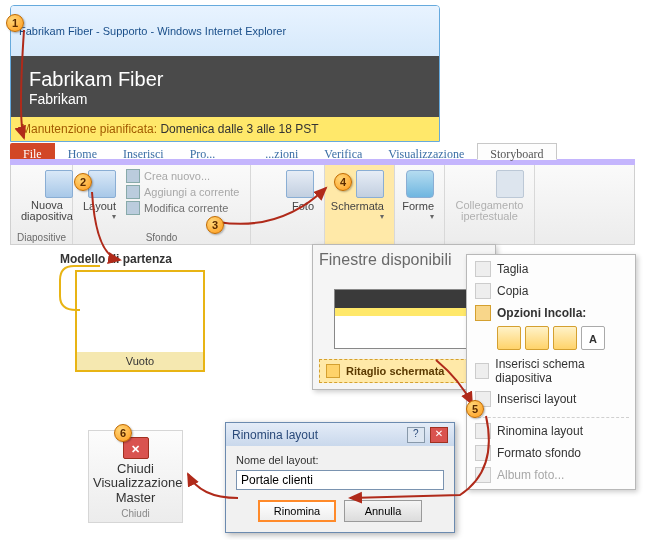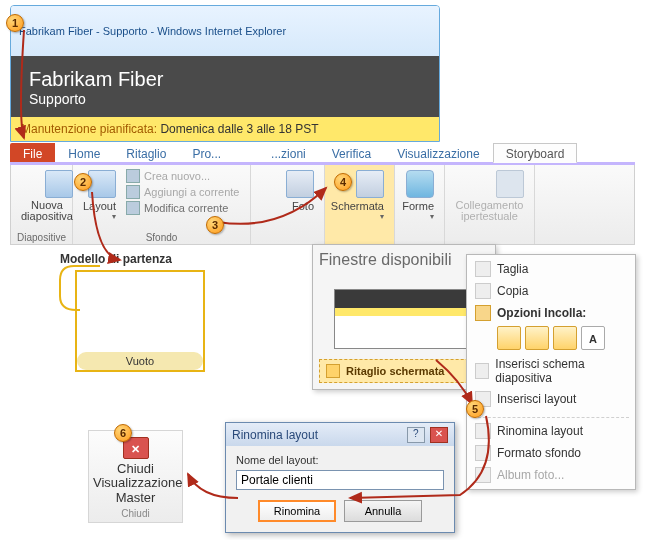--- a/index.html
+++ b/index.html
@@ -40,21 +40,21 @@
     font-size: 12px;
   }
   .maint-bar .lbl { color: #a25a00; }
   .maint-bar .val { color: #333; }
 
   .ribbon {
     position: absolute;
     top: 143px; left: 10px;
     width: 625px;
   }
-  .tabs { display: flex; border-bottom: 3px solid #c4b5fd; height: 22px; }
+  .tabs { display: flex; border-bottom: 6px solid #c4b5fd; height: 22px; font-family: Liberation Serif, serif; }
   .tab {
     padding: 3px 12px;
     color: #3a6ea5;
     font-size: 12px;
     border: 1px solid transparent;
     border-bottom: none;
     cursor: pointer;
   }
   .tab.file {
     background: #d24726;
@@ -135,21 +135,21 @@
     left: 75px; top: 270px;
     width: 130px;
     border: 2px solid #e8b414;
     background: #fff;
   }
   .vuoto-title {
     position: absolute; left: 60px; top: 252px;
     font-weight: bold; font-size: 12px;
   }
   .vuoto-body { height: 80px; }
-  .vuoto-label { background: #f5e8b0; text-align: center; padding: 3px; font-size: 11px; border-radius: 9px; }
+  .vuoto-label { background: #f5e8b0; text-align: center; padding: 3px; font-size: 11px; }
 
   .context-menu {
     position: absolute;
     left: 466px; top: 254px;
     width: 170px;
     background: #fdfdfd;
     border: 1px solid #b8b8b8;
     box-shadow: 2px 2px 5px rgba(0,0,0,.2);
     padding: 3px 2px;
   }
@@ -228,33 +228,33 @@
   }
   svg.arrows { position: absolute; left: 0; top: 0; pointer-events: none; z-index: 40; }
 </style>
 </head>
 <body>
 
 <div class="browser">
   <div class="browser-title">Fabrikam Fiber - Supporto - Windows Internet Explorer</div>
   <div class="browser-header">
     <div class="h1">Fabrikam Fiber</div>
-    <div class="h2">Supporto</div>
+    <div class="h2">Fabrikam</div>
   </div>
   <div class="maint-bar">
     <span class="lbl">Manutenzione pianificata:</span>
     <span class="val">Domenica dalle 3 alle 18 PST</span>
   </div>
 </div>
 
 <div class="ribbon">
   <div class="tabs">
     <div class="tab file">File</div>
     <div class="tab">Home</div>
-    <div class="tab">Ritaglio</div>
+    <div class="tab">Inserisci</div>
     <div class="tab">Pro...</div>
     <div style="width:24px"></div>
     <div class="tab">...zioni</div>
     <div class="tab">Verifica</div>
     <div class="tab">Visualizzazione</div>
     <div class="tab active">Storyboard</div>
   </div>
   <div class="ribbon-body">
     <div class="group" style="width:62px">
       <div class="group-row">

